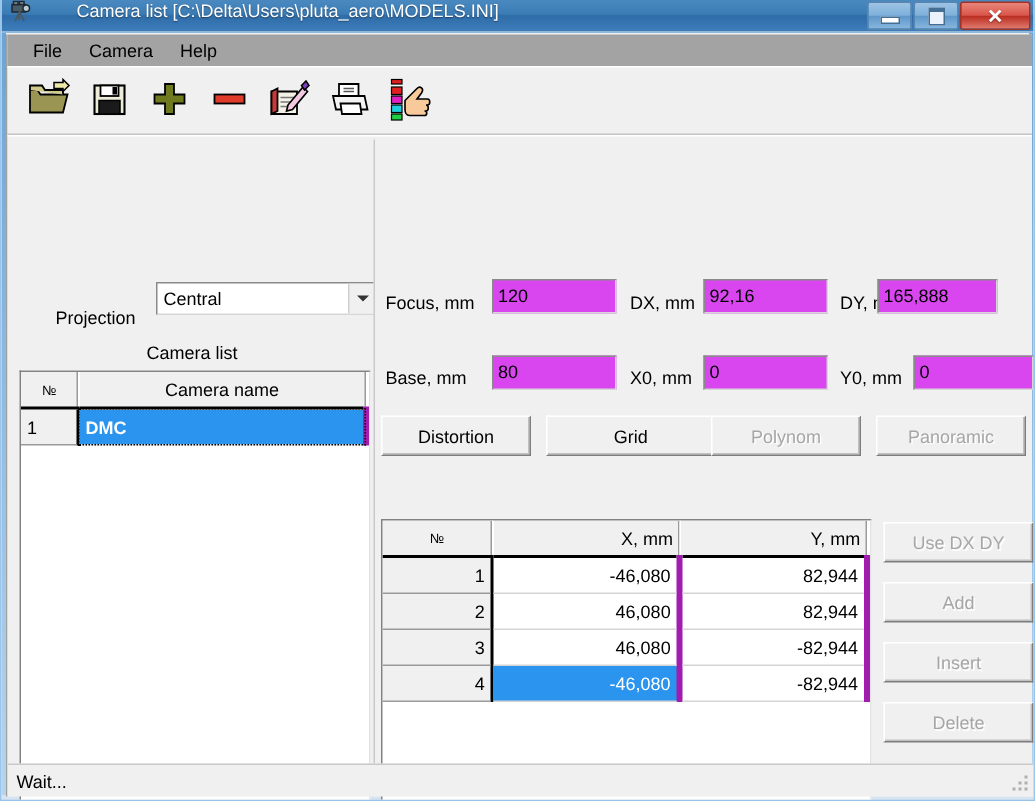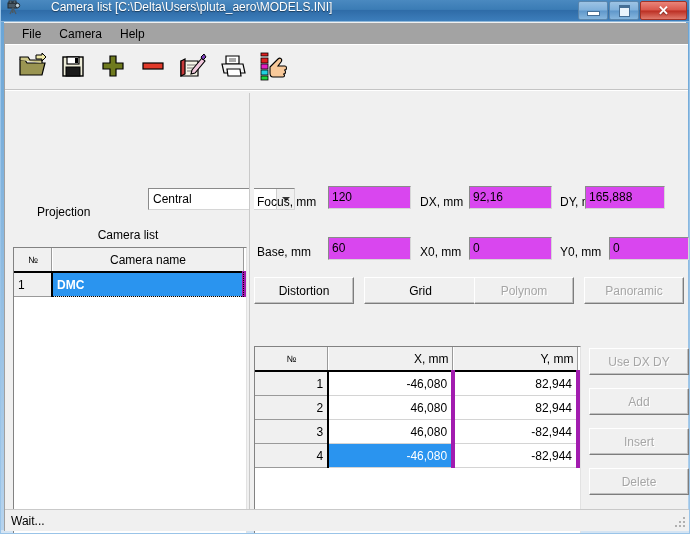--- a/index.html
+++ b/index.html
@@ -169,21 +169,20 @@
 
   .combo {
     box-sizing: border-box;
     background: #ffffff;
     border: 1px solid #8a8a8a;
     border-right-color: #d6d6d6;
     border-bottom-color: #d6d6d6;
     display: flex;
     align-items: stretch;
     overflow: hidden;
-    margin-left: 44px;
   }
   .combo-text {
     flex: 1;
     font-size: 12px;
     padding: 2px 4px;
     line-height: 17px;
     white-space: nowrap;
   }
   .combo-arrow {
     width: 17px;
@@ -464,21 +463,21 @@
       <div class="lbl" style="position:absolute;left:252px;top:102px;">Focus, mm</div>
       <div class="textbox" style="position:absolute;left:323px;top:93px;width:83px;height:23px;">120</div>
 
       <div class="lbl" style="position:absolute;left:415px;top:102px;">DX, mm</div>
       <div class="textbox" style="position:absolute;left:464px;top:93px;width:83px;height:23px;">92,16</div>
 
       <div class="lbl" style="position:absolute;left:555px;top:102px;">DY, mm</div>
       <div class="textbox" style="position:absolute;left:580px;top:93px;width:80px;height:23px;">165,888</div>
 
       <div class="lbl" style="position:absolute;left:252px;top:152px;">Base, mm</div>
-      <div class="textbox" style="position:absolute;left:323px;top:144px;width:83px;height:23px;">60</div>
+      <div class="textbox" style="position:absolute;left:323px;top:144px;width:83px;height:23px;">80</div>
 
       <div class="lbl" style="position:absolute;left:415px;top:152px;">X0, mm</div>
       <div class="textbox" style="position:absolute;left:464px;top:144px;width:83px;height:23px;">0</div>
 
       <div class="lbl" style="position:absolute;left:555px;top:152px;">Y0, mm</div>
       <div class="textbox" style="position:absolute;left:604px;top:144px;width:80px;height:23px;">0</div>
 
       <div class="btn" style="position:absolute;left:249px;top:184px;width:100px;height:27px;">Distortion</div>
       <div class="btn" style="position:absolute;left:359px;top:184px;width:113px;height:27px;">Grid</div>
       <div class="btn disabled" style="position:absolute;left:469px;top:184px;width:100px;height:27px;">Polynom</div>

